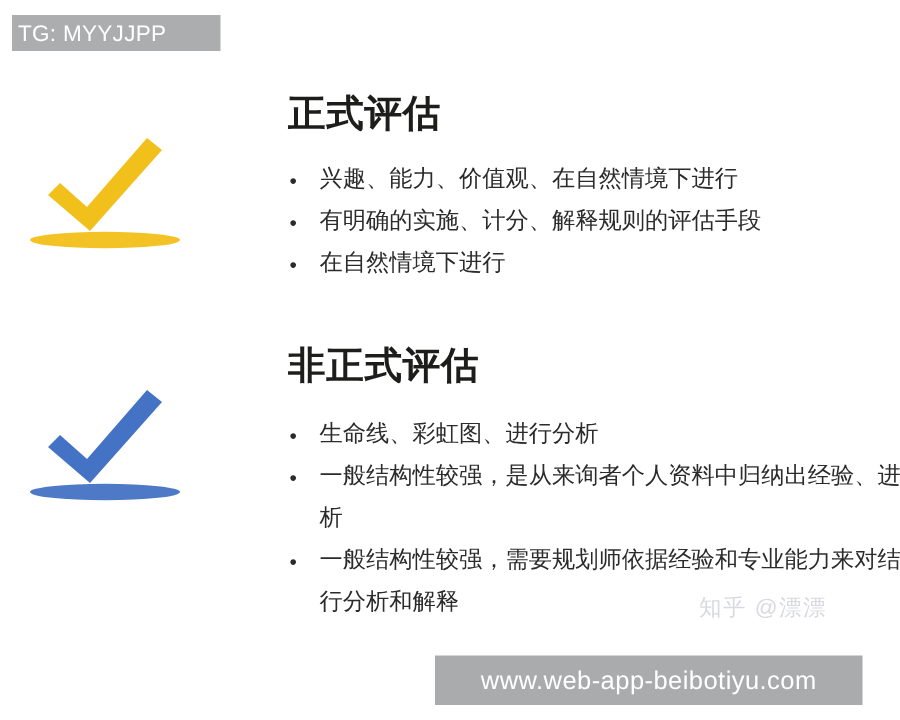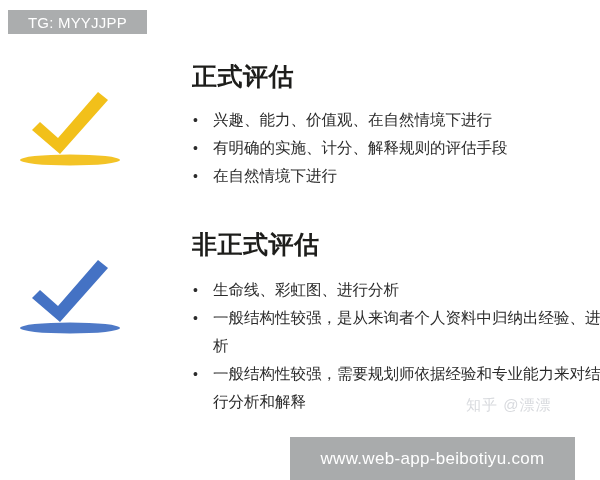--- a/index.html
+++ b/index.html
@@ -19,21 +19,21 @@
   
   #tg-watermark {
     position: absolute;
     left: 8px;
     top: 10px;
     width: 139px;
     height: 24px;
     background: #abadae;
     display: flex;
     align-items: center;
-    padding-left: 20px;
+    padding-left: 4px;
     box-sizing: border-box;
   }
   #tg-watermark .tg-text {
     color: #ffffff;
     font-size: 15px;
     letter-spacing: 0.2px;
     white-space: nowrap;
   }
 
   
@@ -110,21 +110,21 @@
     white-space: nowrap;
     letter-spacing: 1px;
   }
 
   
   #url-banner {
     position: absolute;
     left: 290px;
     top: 437px;
     width: 285px;
-    height: 44px;
+    height: 33px;
     background: #a9abac;
     display: flex;
     align-items: center;
     justify-content: center;
     box-sizing: border-box;
   }
   #url-banner .url-text {
     color: #ffffff;
     font-size: 17px;
     letter-spacing: 0.3px;

